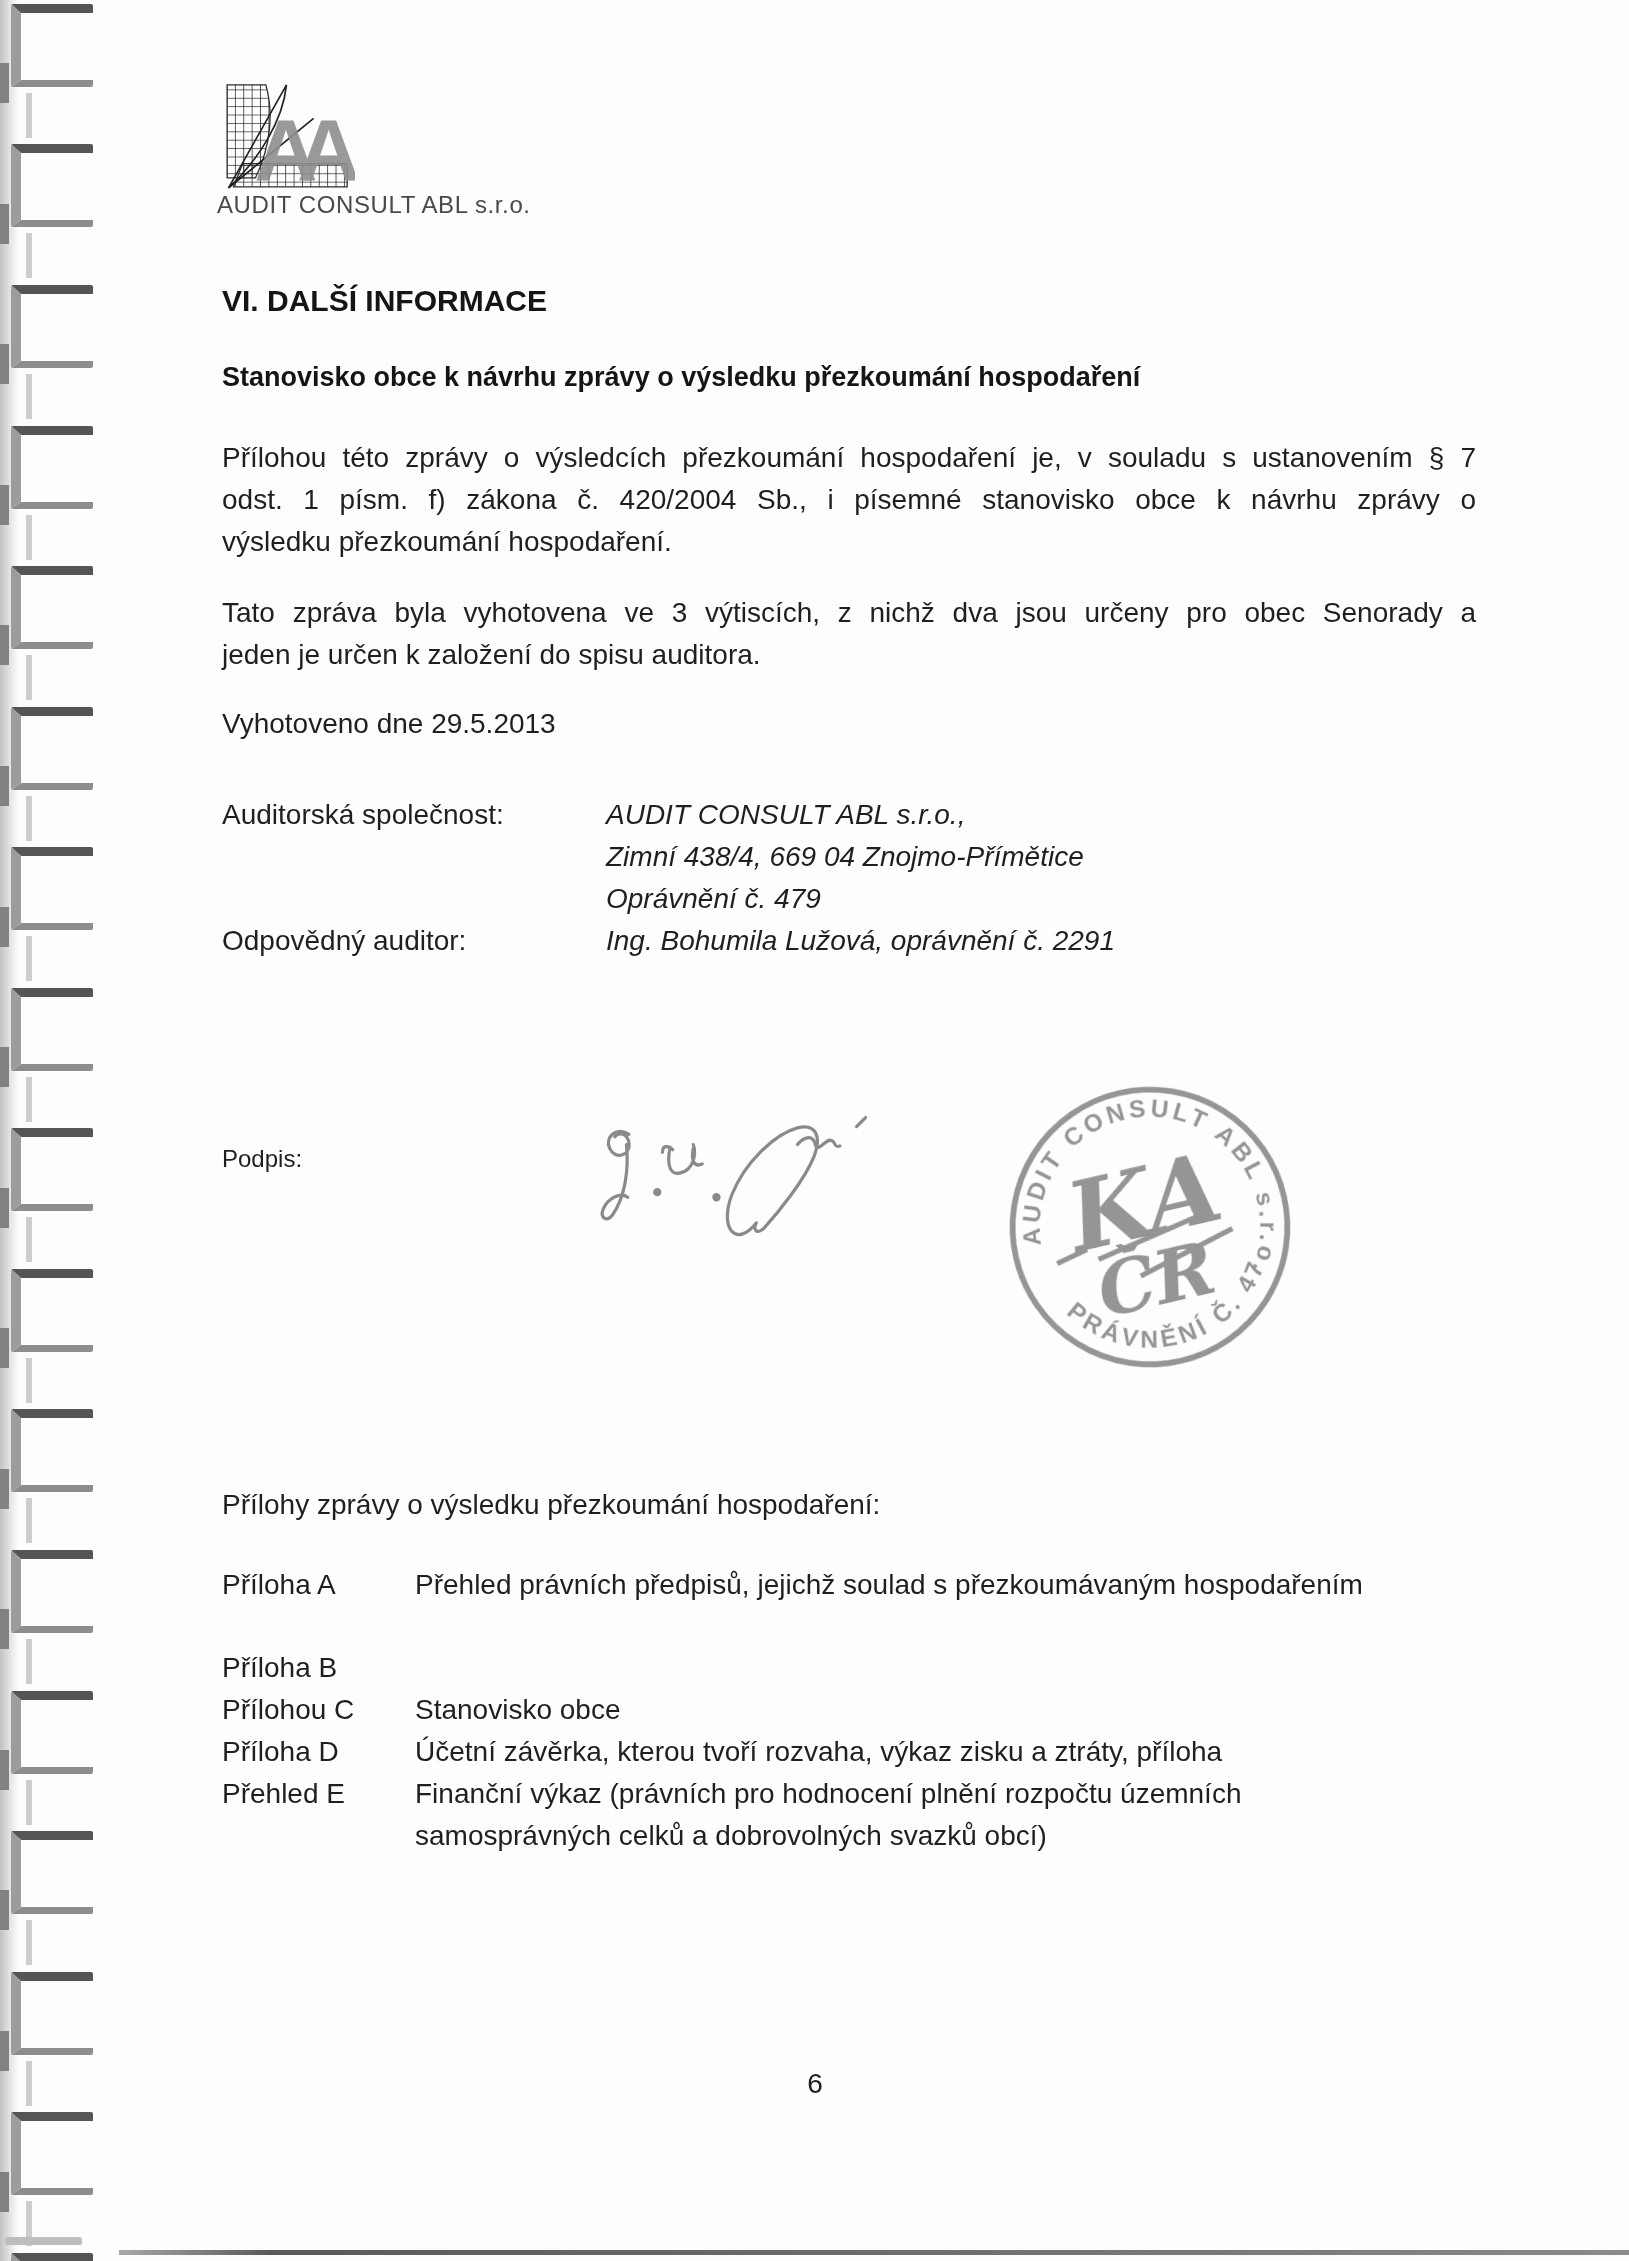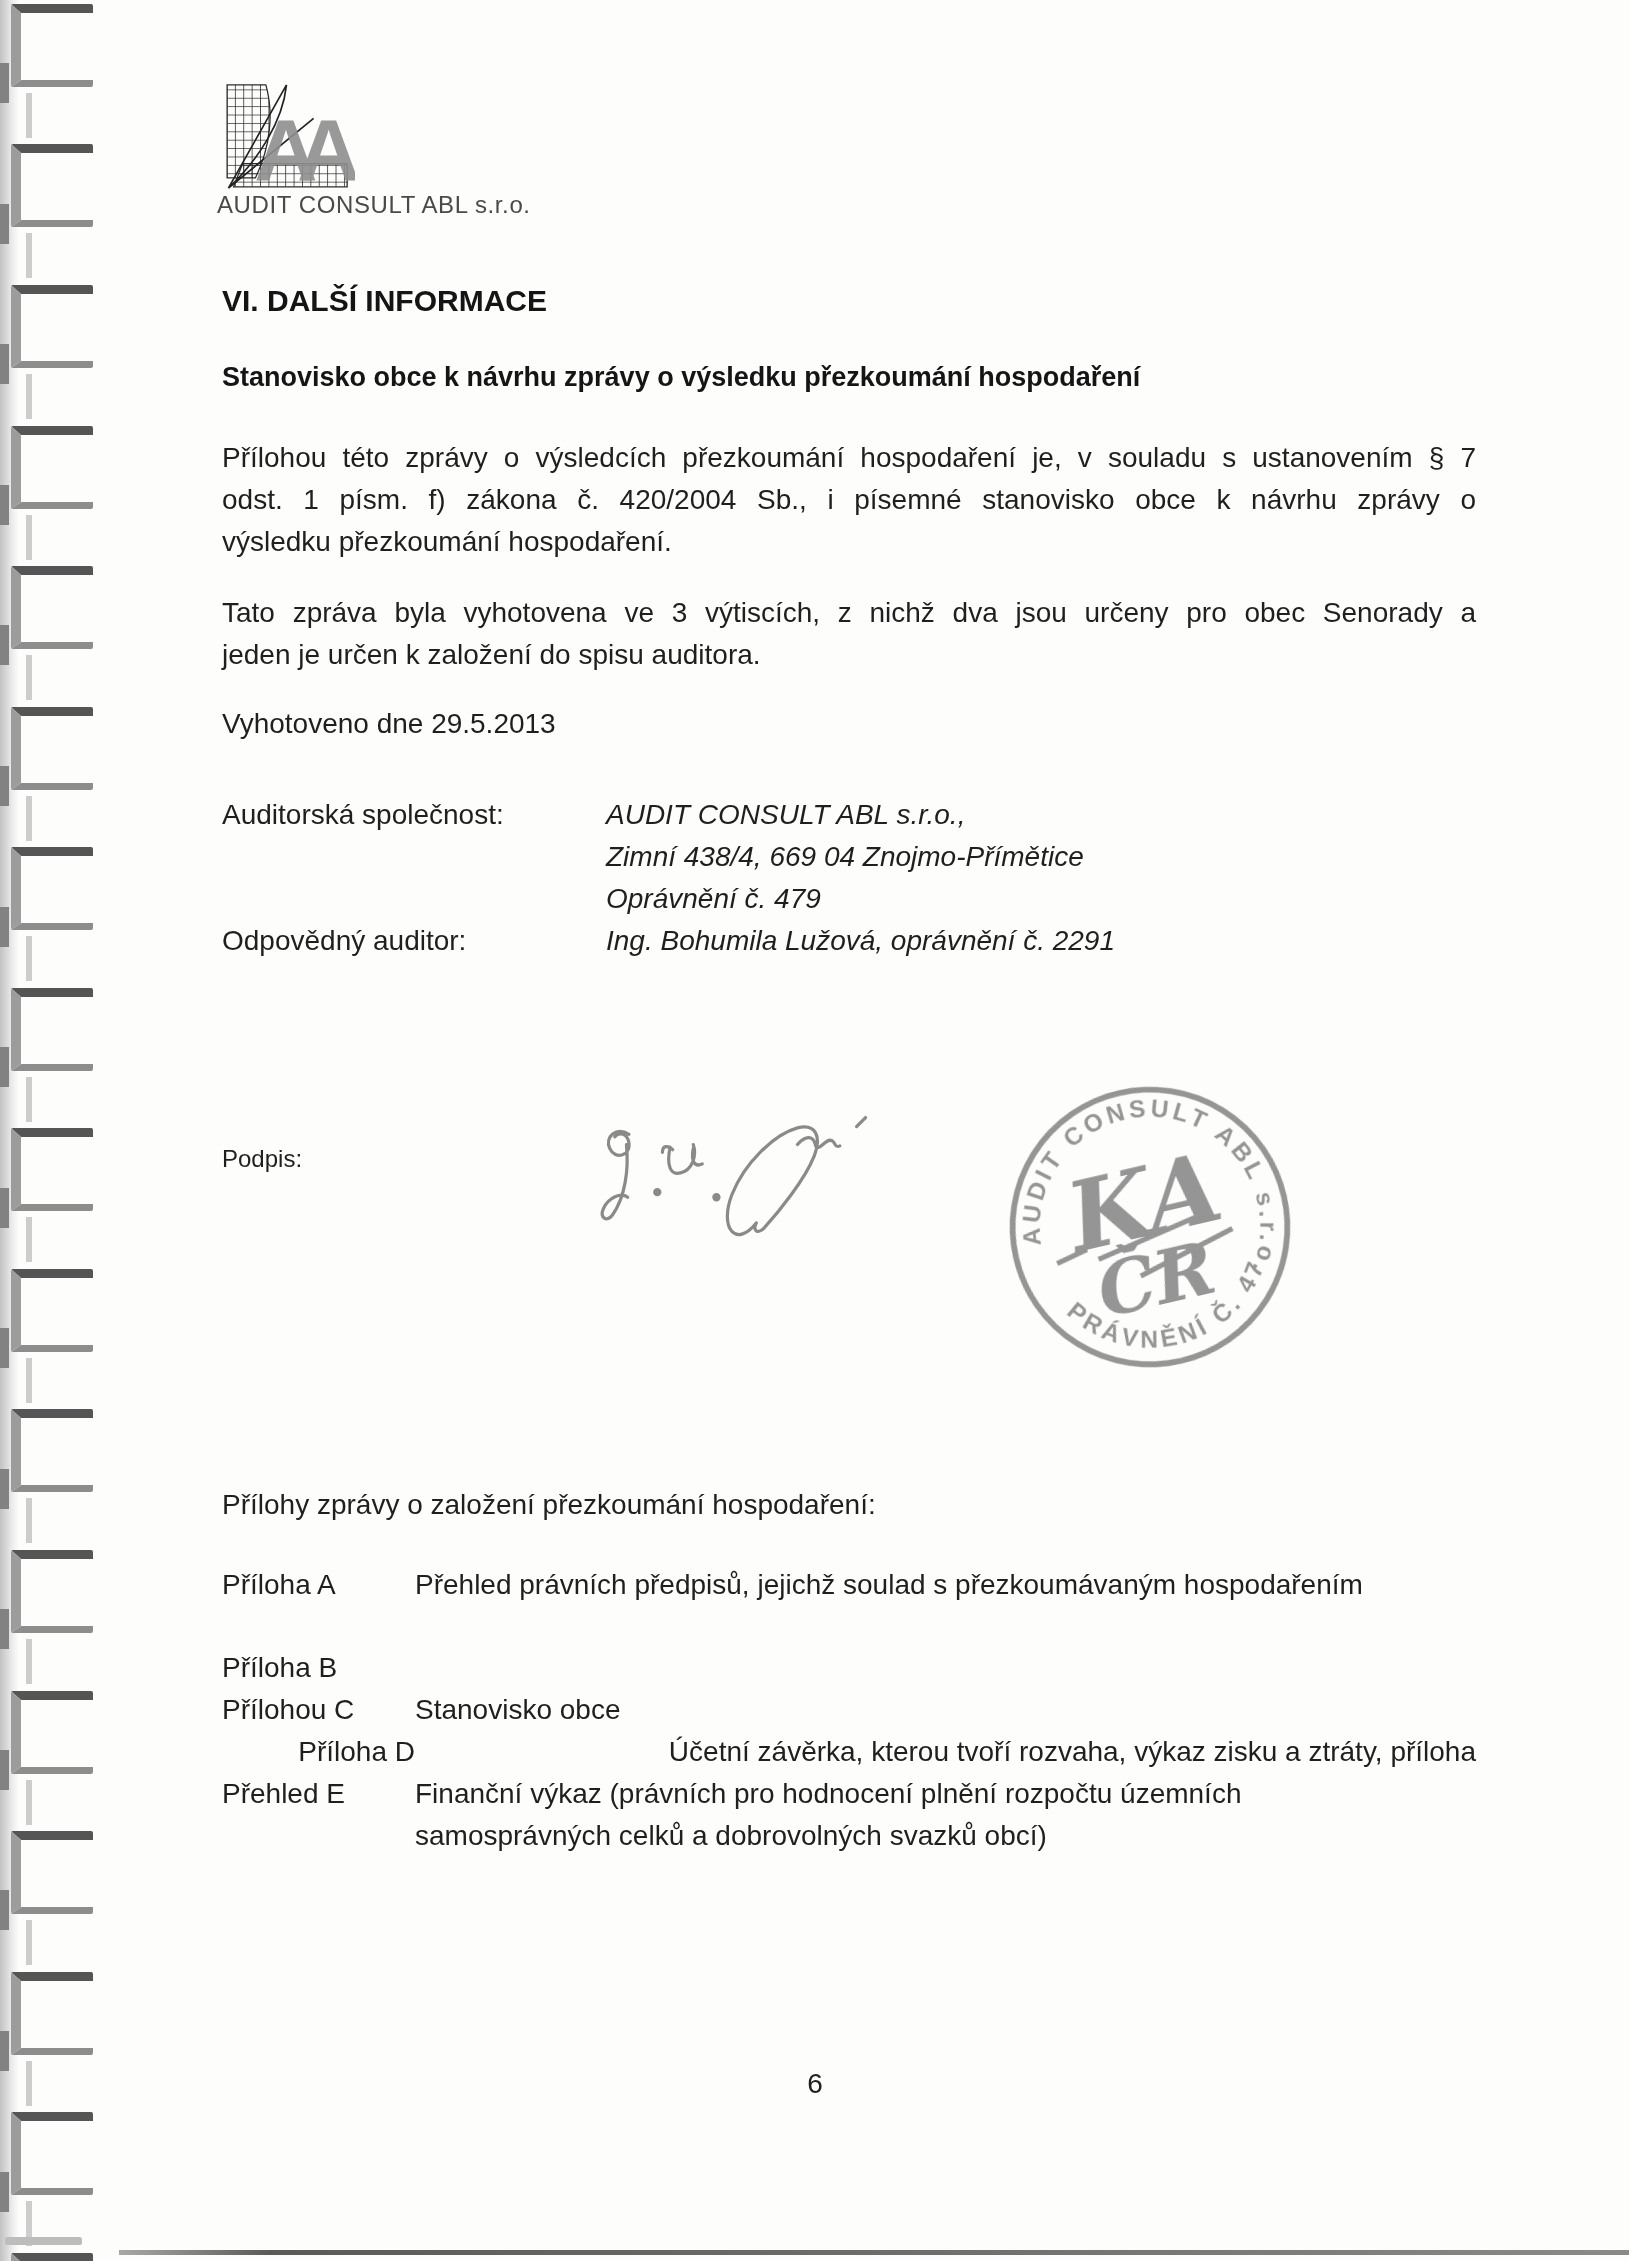--- a/index.html
+++ b/index.html
@@ -33,21 +33,21 @@
   .irow{display:flex;}
   .ilbl{display:inline-block;width:384px;flex:none;}
   .ival{font-style:italic;}
   
   .podpis{left:222px;top:1145px;font-size:24px;}
   .sig{left:590px;top:1115px;width:303px;height:135px;}
   .stamp{left:1001px;top:1078px;width:298px;height:298px;opacity:.92;}
   
   .att-title{left:222px;top:1489px;font-size:28px;}
   .att-row{left:222px;width:1254px;display:flex;font-size:28px;line-height:42px;}
-  .ra{top:1564px;} .rb{top:1647px;} .rc{top:1689px;} .rd{top:1731px;text-align:right;} .re{top:1773px;}
+  .ra{top:1564px;} .rb{top:1647px;} .rc{top:1689px;} .rd{top:1731px;} .re{top:1773px;}
   .att-lbl{width:193px;flex:none;}
   .att-txt{flex:1;}
   
   .page-num{left:0;width:1630px;top:2068px;text-align:center;font-size:28px;}
   .bottom-line{left:119px;width:1511px;top:2250px;height:5.2px;
     background:linear-gradient(to right,#a8a8a8,#5a5a5a 10%,#6f6f6f 55%,#8a8a8a);}
   .blob{left:5.2px;top:2237px;width:77px;height:7.7px;background:#bdbdbd;border-radius:2.6px;}
 </style>
 </head>
 <body>
@@ -187,21 +187,21 @@
       <text x="231" y="244" text-anchor="middle" font-size="148" font-weight="bold" font-style="italic" font-family="'DejaVu Serif','Liberation Serif',serif" fill="#8d8d8d">KA</text>
       <text x="222" y="352" text-anchor="middle" font-size="112" font-weight="bold" font-style="italic" font-family="'DejaVu Serif','Liberation Serif',serif" fill="#8d8d8d">ČR</text>
       <g stroke="#8d8d8d" stroke-width="8">
         <path d="M78,254 L128,243"></path>
         <path d="M142,262 L330,227"></path>
         <path d="M200,302 L355,262"></path>
       </g>
     </g>
   </svg>
 
-  <div class="abs att-title">Přílohy zprávy o založení přezkoumání hospodaření:</div>
+  <div class="abs att-title">Přílohy zprávy o výsledku přezkoumání hospodaření:</div>
 
   <div class="abs att-row ra">
     <div class="att-lbl">Příloha A</div>
     <div class="att-txt">
       <div>Přehled právních předpisů, jejichž soulad s přezkoumávaným hospodařením</div>
     </div>
   </div>
   <div class="abs att-row rb">
     <div class="att-lbl">Příloha B</div>
   </div>

